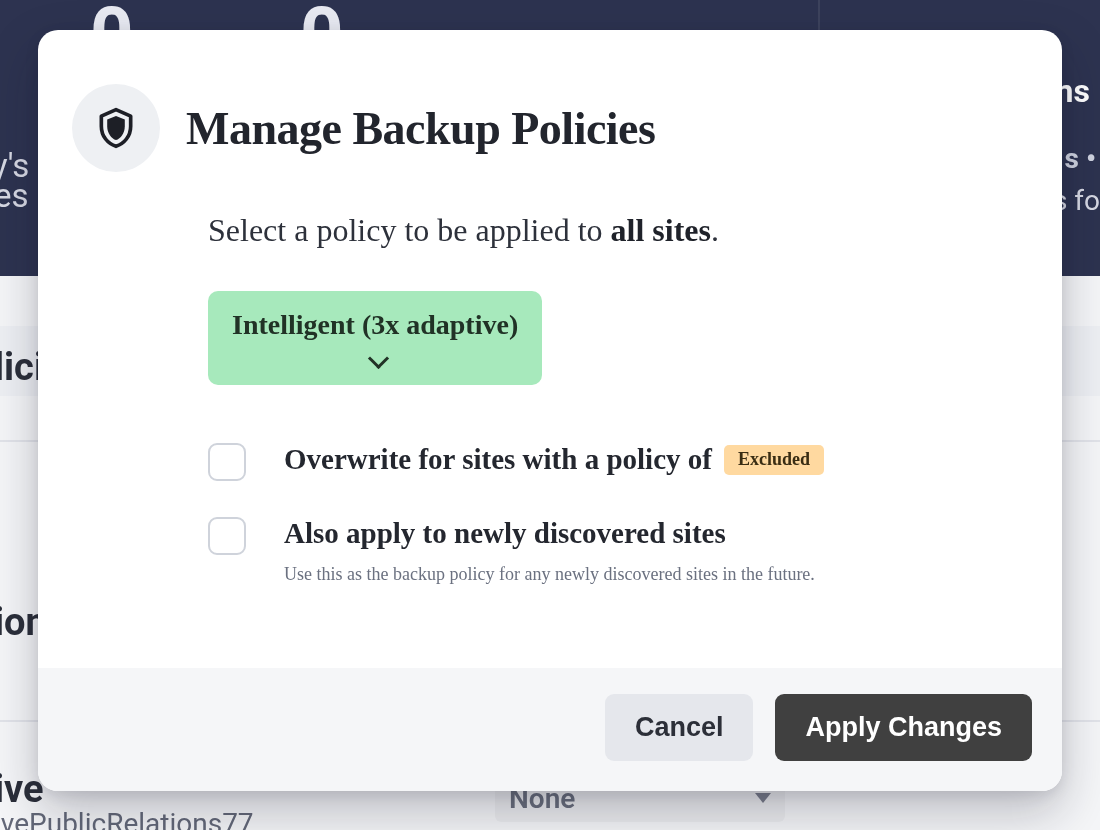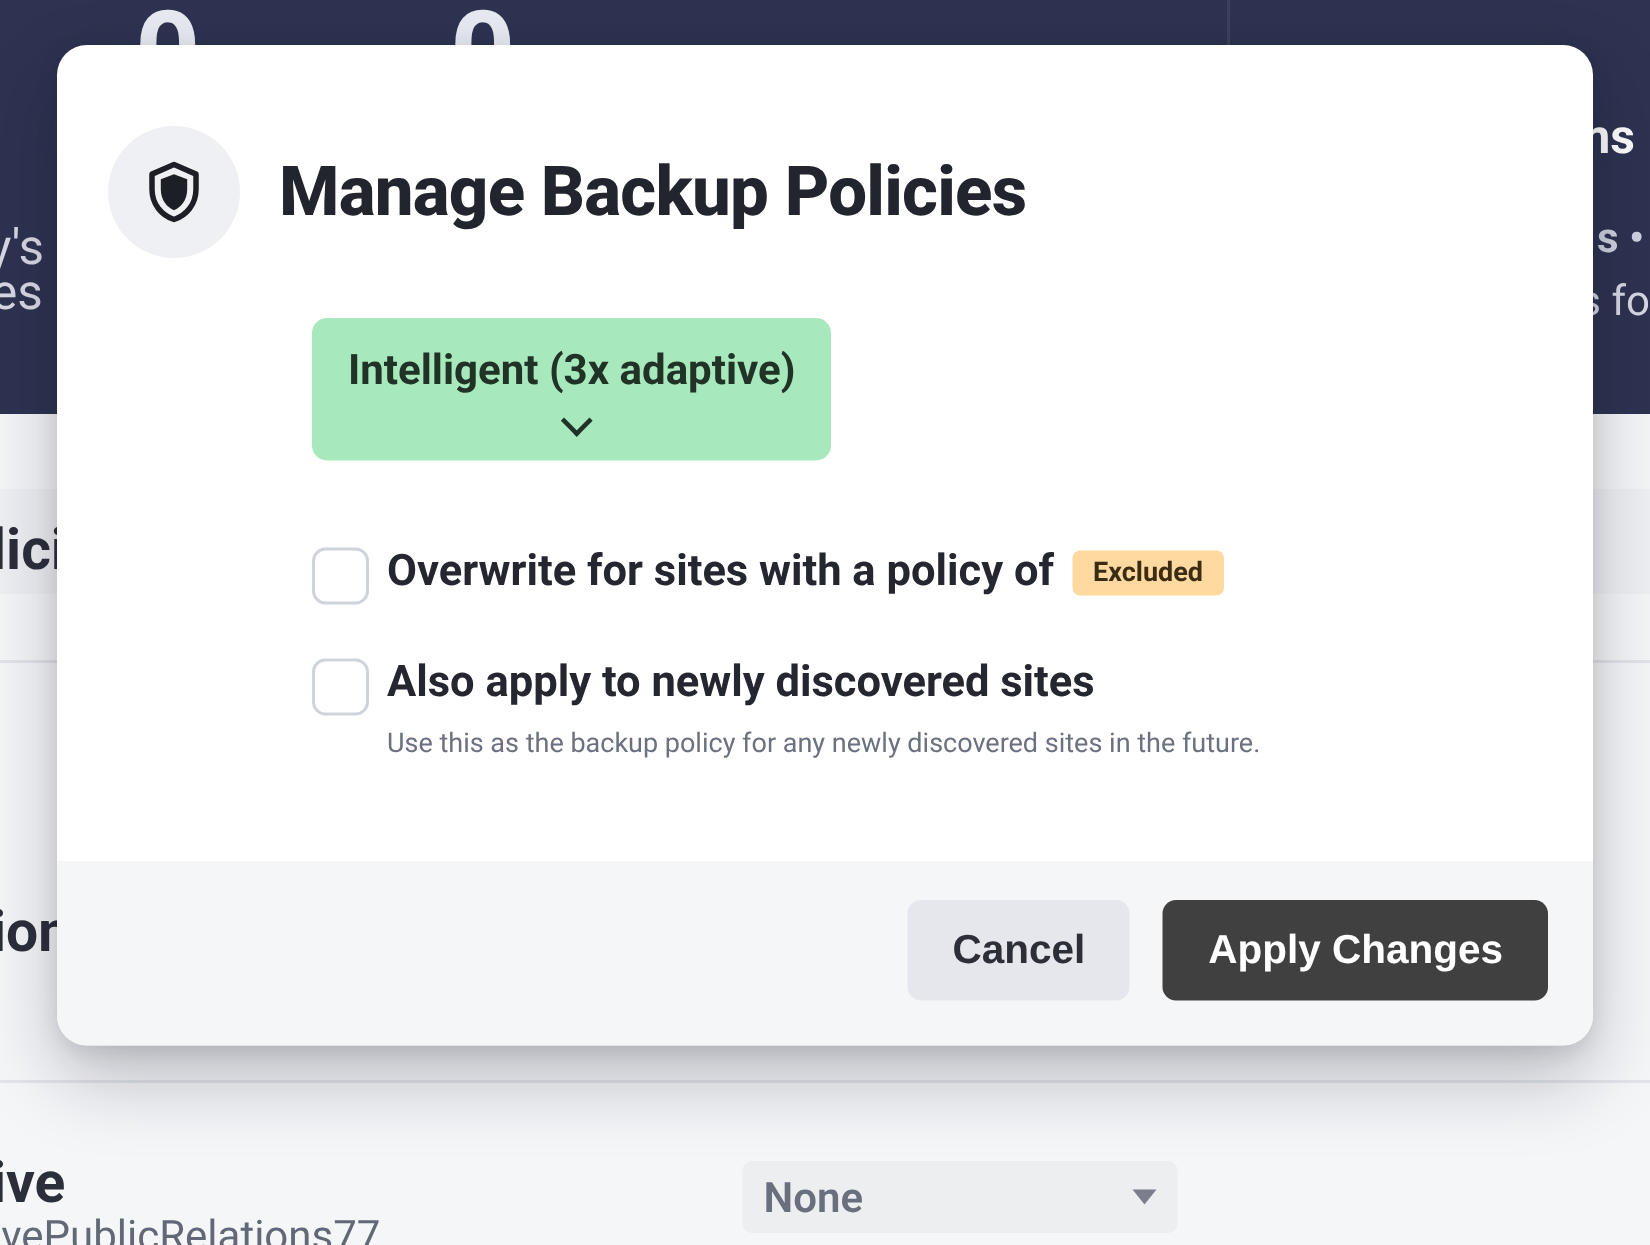--- a/index.html
+++ b/index.html
@@ -56,21 +56,21 @@
   
   .modal {
     position: absolute;
     left: 38px; right: 38px;
     top: 30px;
     background: #fff;
     border-radius: 20px;
     box-shadow: 0 22px 50px rgba(20,20,40,0.25), 0 4px 14px rgba(20,20,40,0.10);
     overflow: hidden;
   }
-  .modal-body { padding: 54px 46px 20px 60px; }
+  .modal-body { padding: 54px 46px 20px 60px; font-family: Liberation Serif, serif; }
   .modal-footer {
     background: #f5f6f8;
     padding: 26px 30px 30px 30px;
     display: flex;
     justify-content: flex-end;
     gap: 22px;
   }
   .header-row {
     display: flex;
     align-items: center;
@@ -128,24 +128,24 @@
     width: 12px; height: 12px;
     border-right: 3px solid #213226;
     border-bottom: 3px solid #213226;
     transform: rotate(45deg);
     top: -4px; left: 2px;
   }
 
   .option-row {
     display: flex;
     align-items: flex-start;
-    gap: 12px;
+    gap: 38px;
     margin-bottom: 34px;
   }
-  .option-row:last-child { margin-bottom: 45px; }
+  .option-row:last-child { margin-bottom: 61px; }
   .checkbox {
     width: 38px; height: 38px;
     border: 2.5px solid #cfd3db;
     border-radius: 9px;
     flex: 0 0 auto;
     margin-top: 2px;
     cursor: pointer;
     background: #fff;
   }
   .opt-body { flex: 1; }
@@ -224,20 +224,23 @@
       <div class="icon-badge">
         <svg viewBox="0 0 24 24" fill="none" stroke="#1d1f26" stroke-width="2" stroke-linejoin="round" stroke-linecap="round">
           <path d="M12 2 L20 5.5 V11 C20 16.5 16.5 20.5 12 22 C7.5 20.5 4 16.5 4 11 V5.5 Z"></path>
           <path d="M12 5.5 L16.8 7.4 V11 C16.8 14.9 14.5 17.7 12 18.6 C9.5 17.7 7.2 14.9 7.2 11 V7.4 Z" fill="#1d1f26" stroke="none"></path>
         </svg>
       </div>
       <h1 class="title">Manage Backup Policies</h1>
     </div>
 
     <div class="content-col">
+      <p class="lead">
+        <span>Select a policy to be applied to </span><strong>all sites</strong><span>.</span>
+      </p>
 
       <div class="select-chip">
         <span>Intelligent (3x adaptive)</span>
         <span class="chev"></span>
       </div>
 
       <div class="option-row">
         <div class="checkbox"></div>
         <div class="opt-body">
           <div class="opt-title">

